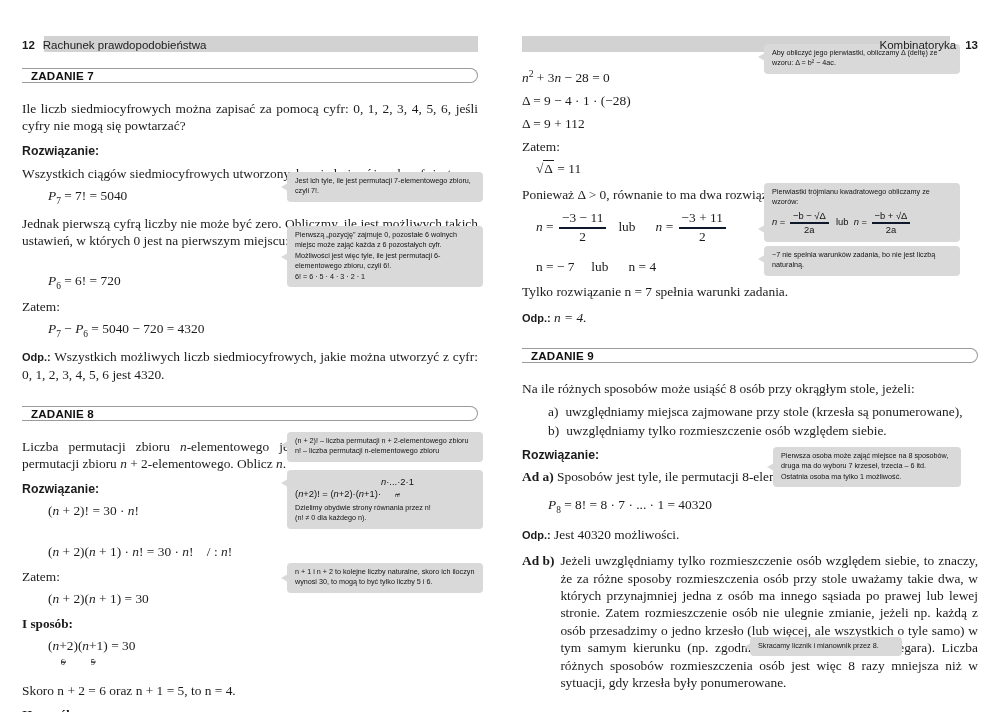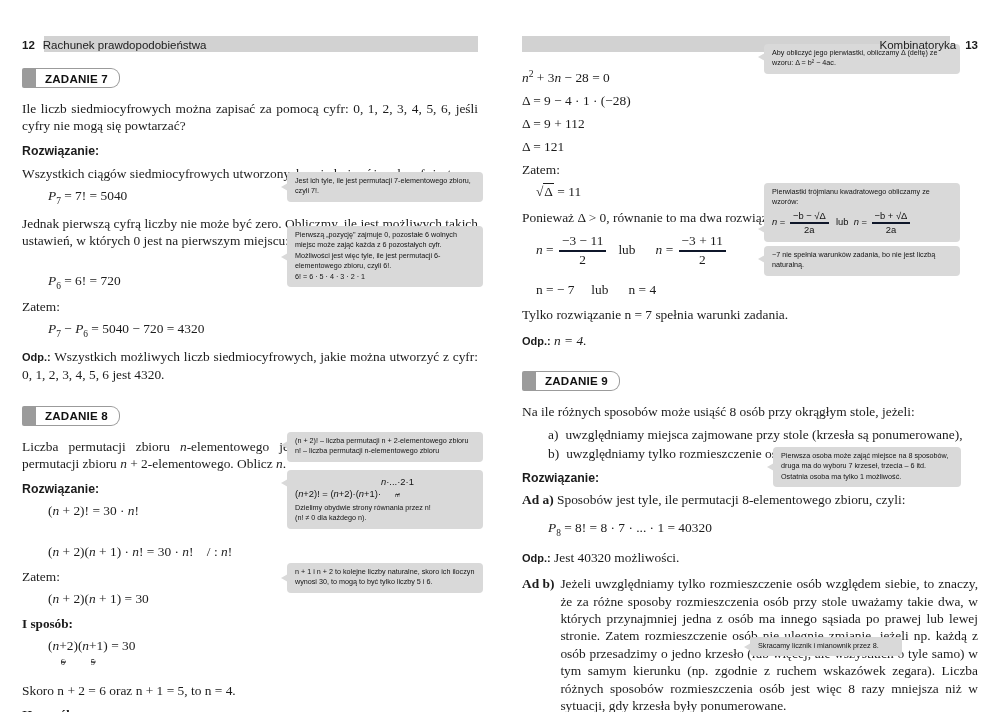--- a/index.html
+++ b/index.html
@@ -40,21 +40,21 @@
   .lead{font-family:"Liberation Sans",sans-serif;font-weight:bold;font-size:12.3px;margin:0 0 7px 0;}
   .sub{font-weight:bold;font-size:13.2px;margin:0 0 6px 0;}
   .eq{font-size:13.4px;margin:0 0 9px 0;padding-left:26px;white-space:nowrap;}
   .eq.nopad{padding-left:0;}
   .plain{font-size:13.4px;margin:0 0 6px 0;}
   .ital{font-style:italic;}
   .ans{font-size:13.4px;line-height:1.30;margin:0 0 9px 0;text-align:justify;}
   .ans b{font-family:"Liberation Sans",sans-serif;font-size:11px;}
 
   
-  .badge{display:flex;align-items:stretch;height:20px;margin:0 0 12px 0;}
+  .badge{display:flex;align-items:stretch;height:20px;margin:0 0 12px 0;flex-direction:column;}
   .badge .blk{width:14px;background:#9b9b9b;border-radius:2px 0 0 2px;}
   .badge .lbl{
     display:flex;align-items:center;padding:0 11px 0 9px;
     border:1px solid #9b9b9b;border-left:none;border-radius:0 9px 9px 0;
     background:#fff;font-family:"Liberation Sans",sans-serif;
     font-weight:bold;font-size:11.6px;letter-spacing:.2px;color:#111;
   }
 
   
   .callout{
@@ -192,21 +192,20 @@
       <div class="band"></div>
       <span class="title">Kombinatoryka</span>
       <span class="folio">13</span>
     </div>
 
     <div class="col">
 
       <p class="eq nopad" style="margin-bottom:7px"><span class="ital">n</span><span class="sup">2</span> + 3<span class="ital">n</span> − 28 = 0</p>
       <p class="eq nopad" style="margin-bottom:7px">Δ = 9 − 4 · 1 · (−28)</p>
       <p class="eq nopad" style="margin-bottom:7px">Δ = 9 + 112</p>
-      <p class="eq nopad" style="margin-bottom:7px">Δ = 121</p>
       <p class="plain">Zatem:</p>
       <p class="eq" style="padding-left:14px;margin-bottom:9px"><span class="rad">√<span class="bar">Δ</span></span> = 11</p>
 
       <p class="txt tight">Ponieważ Δ &gt; 0, równanie to ma dwa rozwiązania:</p>
 
       <p class="eq" style="padding-left:14px;margin-bottom:14px">
         <span class="ital">n</span> = <span class="frac"><span class="num">−3 − 11</span><span class="den">2</span></span>
         &nbsp;&nbsp;<span>lub</span>&nbsp;&nbsp;&nbsp;&nbsp;&nbsp;
         <span class="ital">n</span> = <span class="frac"><span class="num">−3 + 11</span><span class="den">2</span></span>
       </p>

